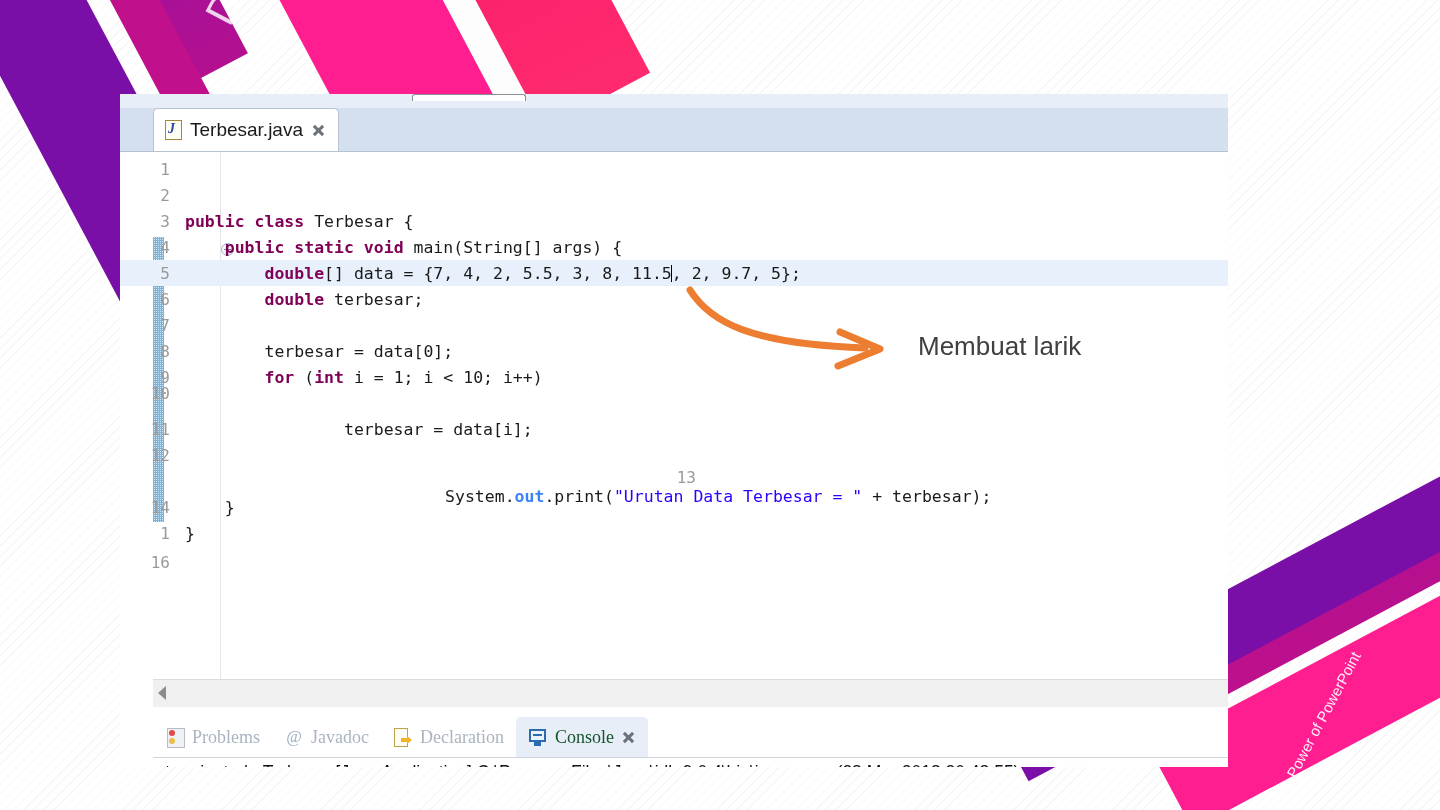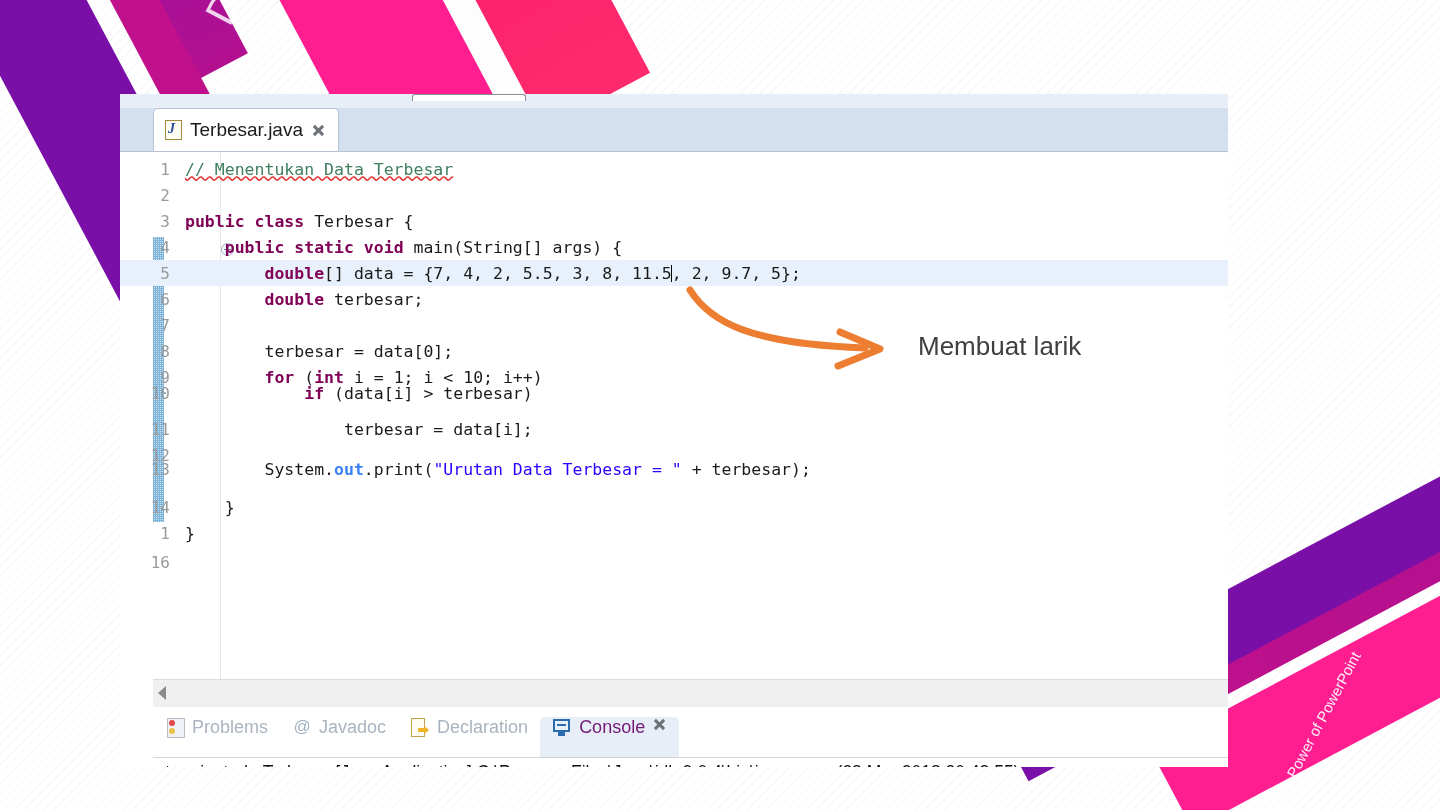--- a/index.html
+++ b/index.html
@@ -304,29 +304,29 @@
   }
   #view-tabbar {
     position: absolute;
     left: 33px; top: 0;
     width: 1075px; height: 45px;
     background: #ffffff;
     display: flex; align-items: flex-end; gap: 0;
   }
   .view-tab {
     height: 40px;
-    display: flex; align-items: flex-start; gap: 7px;
+    display: flex; align-items: center; gap: 7px;
     padding: 0 12px;
     font-size: 18px;
     color: #aab4c1;
-    font-family: Liberation Sans, sans-serif;
+    font-family: Liberation Serif, serif;
     box-sizing: border-box;
   }
   .view-tab.active {
-    color: #701a75;
+    color: #14532d;
     background: #e8eef7;
     border-radius: 5px 5px 0 0;
   }
   .vt-icon { width: 20px; height: 20px; flex: none; position: relative; }
 
   
   .icon-problems .body {
     position: absolute; left: 2px; top: 1px; width: 16px; height: 18px;
     background: #eef1f5; border: 1px solid #b9bcc2;
   }
@@ -437,33 +437,33 @@
       <span class="tab-close-glyph"></span>
     </div>
   </div>
 
   <div id="editor-body">
     <div id="change-bar"></div>
     <div id="gutter"></div>
     <div id="gutter-sep"></div>
     <div class="fold-marker" style="top:91px"></div>
     <div id="code-lines">
-        <div class="code-line" style="top: 4px;"><span class="line-no">1</span><span class="line-code"><span class="cmt">// Menentukan Data Terbesar</span></span></div>
+        <div class="code-line" style="top: 4px;"><span class="line-no">1</span></div>
         <div class="code-line" style="top: 30px;"><span class="line-no">2</span><span class="line-code"></span></div>
         <div class="code-line" style="top: 56px;"><span class="line-no">3</span><span class="line-code"><span class="kw">public class </span><span>Terbesar {</span></span></div>
         <div class="code-line" style="top: 82px;"><span class="line-no">4</span><span class="line-code"><span>    </span><span class="kw">public static void </span><span>main(String[] args) {</span></span></div>
         <div class="code-line highlight" style="top: 108px;"><span class="line-no">5</span><span class="line-code"><span>        </span><span class="kw">double</span><span>[] data = {7, 4, 2, 5.5, 3, 8, 11.5</span><span class="caret"></span><span>, 2, 9.7, 5};</span></span></div>
         <div class="code-line" style="top: 134px;"><span class="line-no">6</span><span class="line-code"><span>        </span><span class="kw">double</span><span> terbesar;</span></span></div>
         <div class="code-line" style="top: 160px;"><span class="line-no">7</span><span class="line-code"></span></div>
         <div class="code-line" style="top: 186px;"><span class="line-no">8</span><span class="line-code"><span>        terbesar = data[0];</span></span></div>
         <div class="code-line" style="top: 212px;"><span class="line-no">9</span><span class="line-code"><span>        </span><span class="kw">for </span><span>(</span><span class="kw">int </span><span>i = 1; i &lt; 10; i++)</span></span></div>
-        <div class="code-line" style="top: 228px;"><span class="line-no">10</span><span class="line-code"><span>            </span><span class="kw">if </span><span>(data[i] &gt; terbesar)</span></span></div>
+        <div class="code-line" style="top: 228px;"><span class="line-no">10</span></div>
         <div class="code-line" style="top: 264px;"><span class="line-no">11</span><span class="line-code"><span>                terbesar = data[i];</span></span></div>
         <div class="code-line" style="top: 290px;"><span class="line-no">12</span><span class="line-code"></span></div>
-        <div class="code-line" style="top: 304px;"><span class="line-no">13</span><span class="line-code"><span>        System.</span><span class="fld">out</span><span>.print(</span><span class="str">"Urutan Data Terbesar = "</span><span> + terbesar);</span></span></div>
+        <div class="code-line" style="top: 316px; flex-direction: column;"><span class="line-no">13</span><span class="line-code"><span>        System.</span><span class="fld">out</span><span>.print(</span><span class="str">"Urutan Data Terbesar = "</span><span> + terbesar);</span></span></div>
         <div class="code-line" style="top: 342px;"><span class="line-no">14</span><span class="line-code"><span>    }</span></span></div>
         <div class="code-line" style="top: 368px;"><span class="line-no">1</span><span class="line-code"><span>}</span></span></div>
         <div class="code-line" style="top: 394px; align-items: flex-end;"><span class="line-no">16</span><span class="line-code"></span></div>
       </div>
   </div>
 
   <div id="editor-hscroll">
     <div id="hscroll-left-arrow"></div>
   </div>
 

